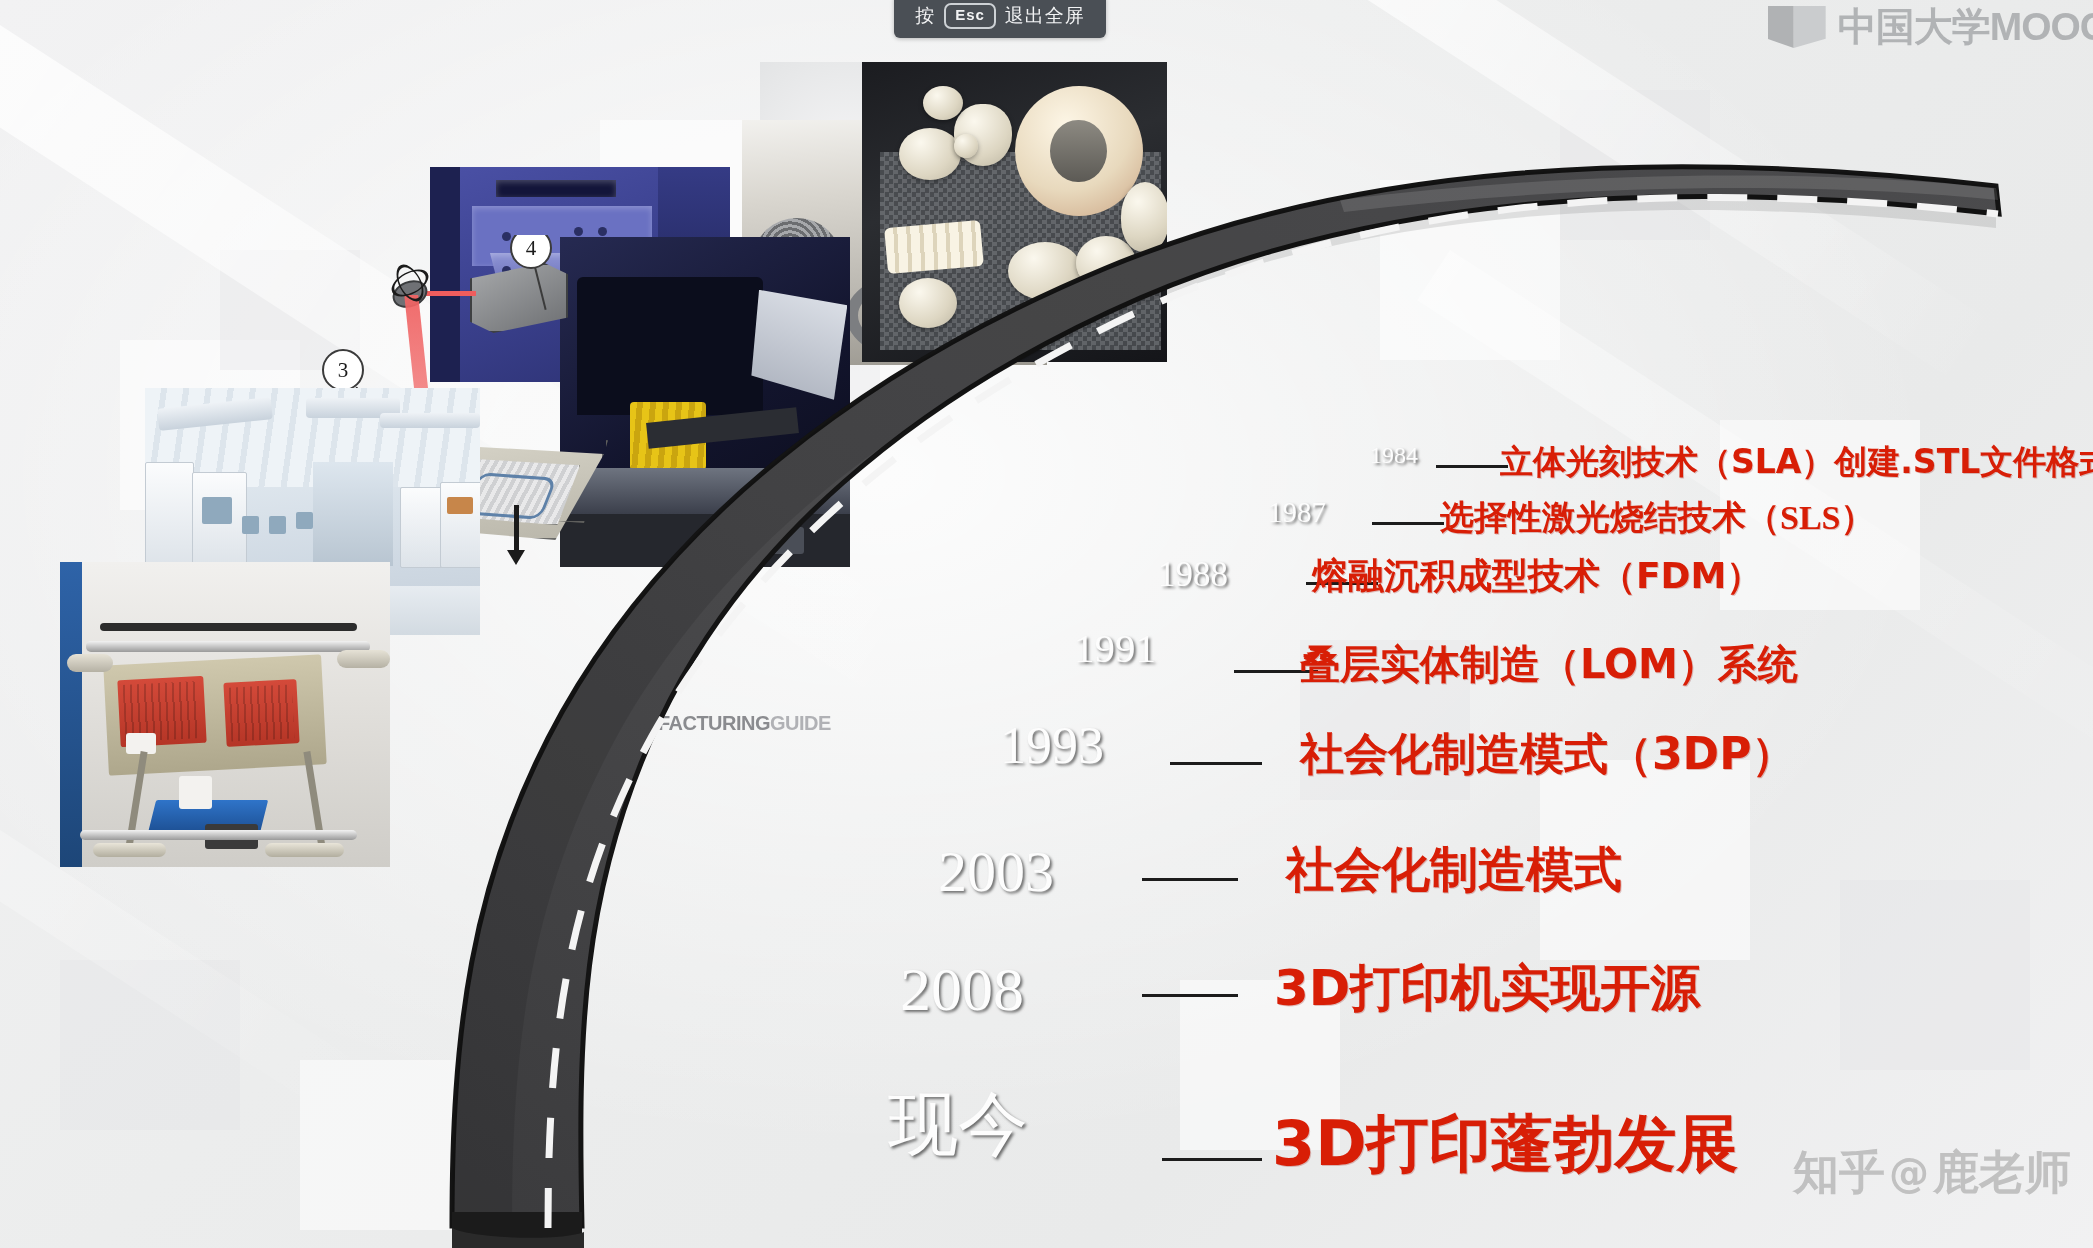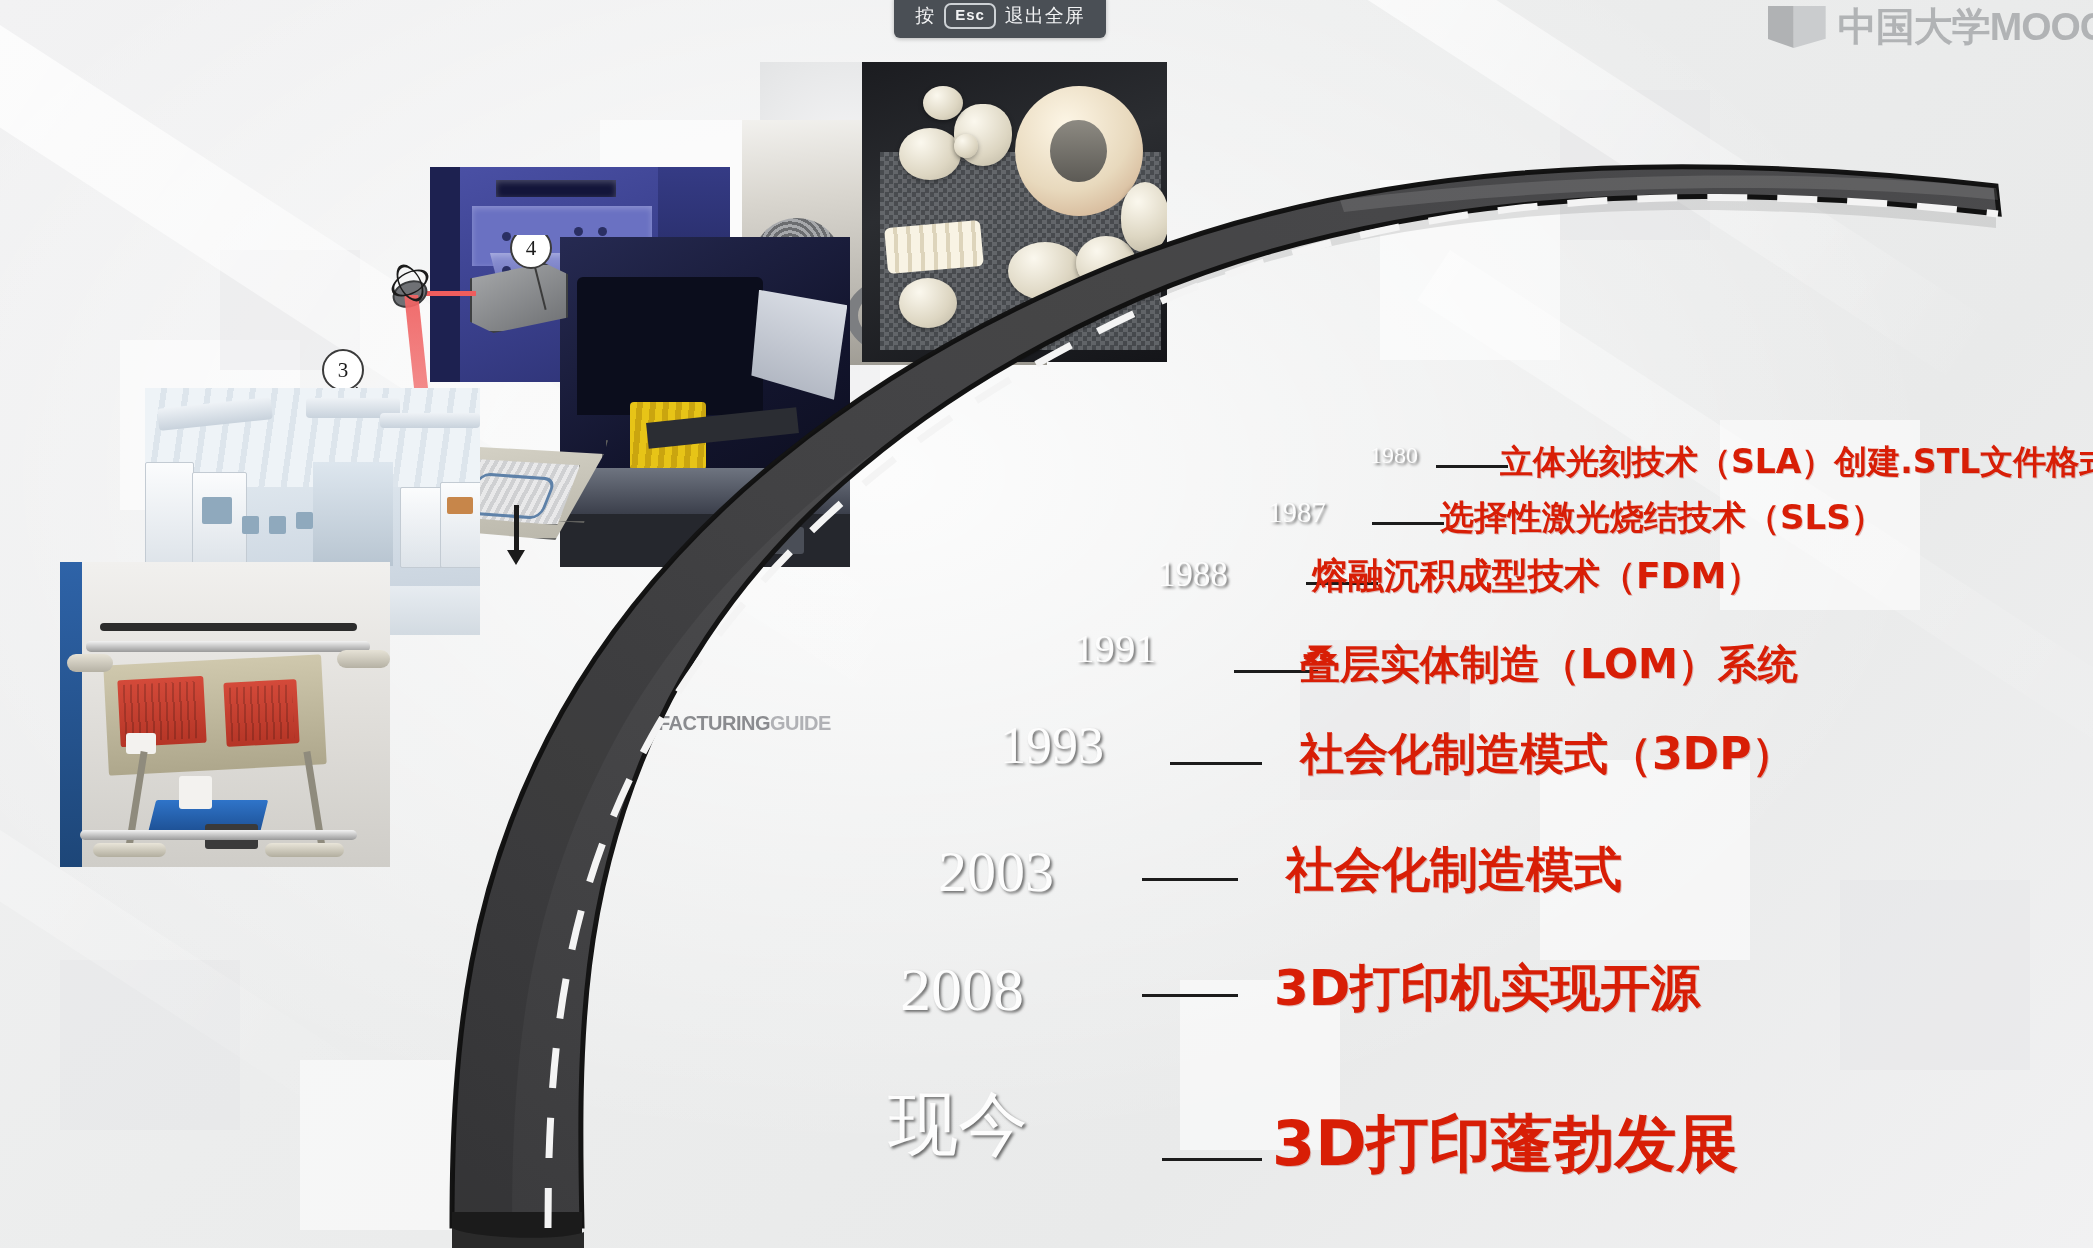--- a/index.html
+++ b/index.html
@@ -434,21 +434,21 @@
       <path d="M 548 1228
                C 548 1040, 566 892, 652 736
                C 752 556, 928 404, 1164 300
                C 1398 198, 1672 178, 1998 214" fill="none" stroke="#f4f4f4" stroke-width="7" stroke-dasharray="40 30" stroke-linecap="butt"></path>
 
       <path d="M 1340 200 C 1560 172, 1800 168, 1996 188 L 1998 200 C 1800 180, 1560 186, 1344 212 Z" fill="#ffffff" opacity="0.12"></path>
     </svg>
   </div>
 
   <div>
-    <div class="year" style="left:1370px;top:442px;font-size:24px;">1980</div>
+    <div class="year" style="left:1370px;top:442px;font-size:24px;">1984</div>
     <div class="year" style="left:1268px;top:496px;font-size:29px;text-align:right;">1987</div>
     <div class="year" style="left:1158px;top:555px;font-size:35px;">1988</div>
     <div class="year" style="left:1074px;top:624px;font-size:41px;">1991</div>
     <div class="year" style="left:1000px;top:716px;font-size:52px;">1993</div>
     <div class="year" style="left:938px;top:838px;font-size:58px;">2003</div>
     <div class="year" style="left:900px;top:954px;font-size:62px;">2008</div>
     <div class="year" style="left:888px;top:1078px;font-size:70px;font-family:'DejaVu Sans',sans-serif;">现今</div>
   </div>
 
   <div>
@@ -457,29 +457,34 @@
     <div class="lead" style="left:1306px;top:582px;width:72px;"></div>
     <div class="lead" style="left:1234px;top:670px;width:84px;"></div>
     <div class="lead" style="left:1170px;top:762px;width:92px;"></div>
     <div class="lead" style="left:1142px;top:878px;width:96px;"></div>
     <div class="lead" style="left:1142px;top:994px;width:96px;"></div>
     <div class="lead" style="left:1162px;top:1158px;width:100px;"></div>
   </div>
 
   <div>
     <div class="evt" style="left:1500px;top:440px;font-size:33px;">立体光刻技术（SLA）创建.STL文件格式</div>
-    <div class="evt" style="left:1440px;top:495px;font-size:34px;">选择性激光烧结技术（SLS）</div>
+    <div class="evt" style="left:1440px;top:495px;font-size:34px;font-family:Liberation Serif, serif;">选择性激光烧结技术（SLS）</div>
     <div class="evt" style="left:1312px;top:552px;font-size:36px;">熔融沉积成型技术（FDM）</div>
     <div class="evt" style="left:1300px;top:637px;font-size:40px;">叠层实体制造（LOM）系统</div>
     <div class="evt" style="left:1300px;top:725px;font-size:44px;">社会化制造模式（3DP）</div>
     <div class="evt" style="left:1286px;top:838px;font-size:48px;">社会化制造模式</div>
     <div class="evt" style="left:1274px;top:955px;font-size:50px;">3D打印机实现开源</div>
     <div class="evt" style="left:1272px;top:1102px;font-size:62px;">3D打印蓬勃发展</div>
   </div>
 
+  <div id="wm">
+    <span>知乎</span>
+    <span class="at">@</span>
+    <span>鹿老师</span>
+  </div>
 
   <div id="esc-pill">
     <span>按</span>
     <span class="key">Esc</span>
     <span>退出全屏</span>
   </div>
 
   <div id="mooc">
     <span class="bookmark">
       <span class="l"></span>

